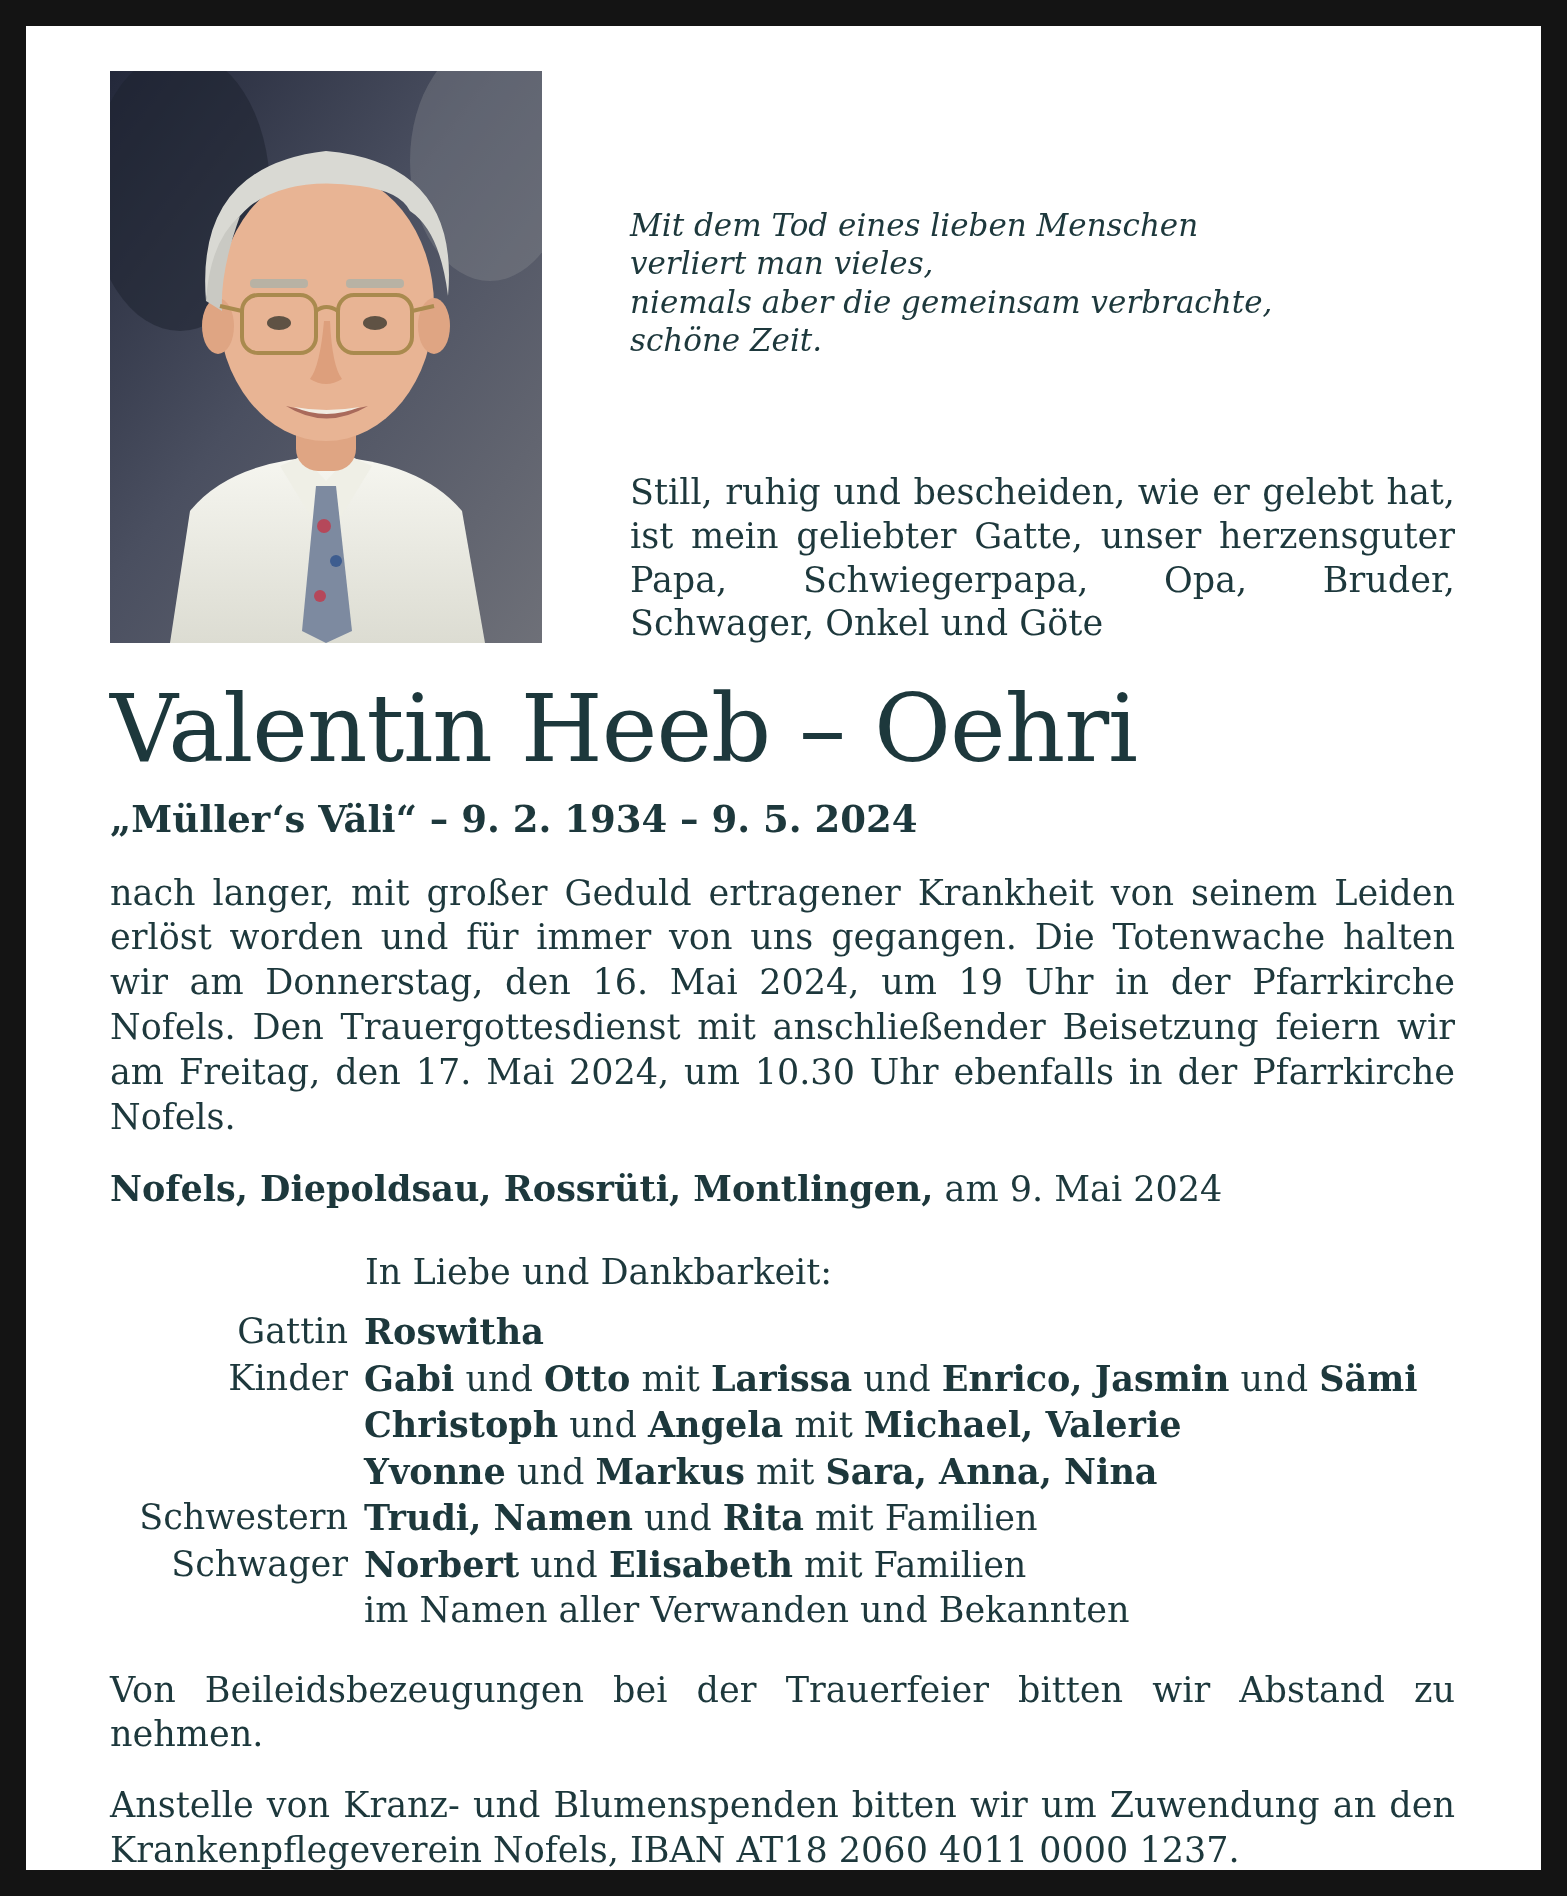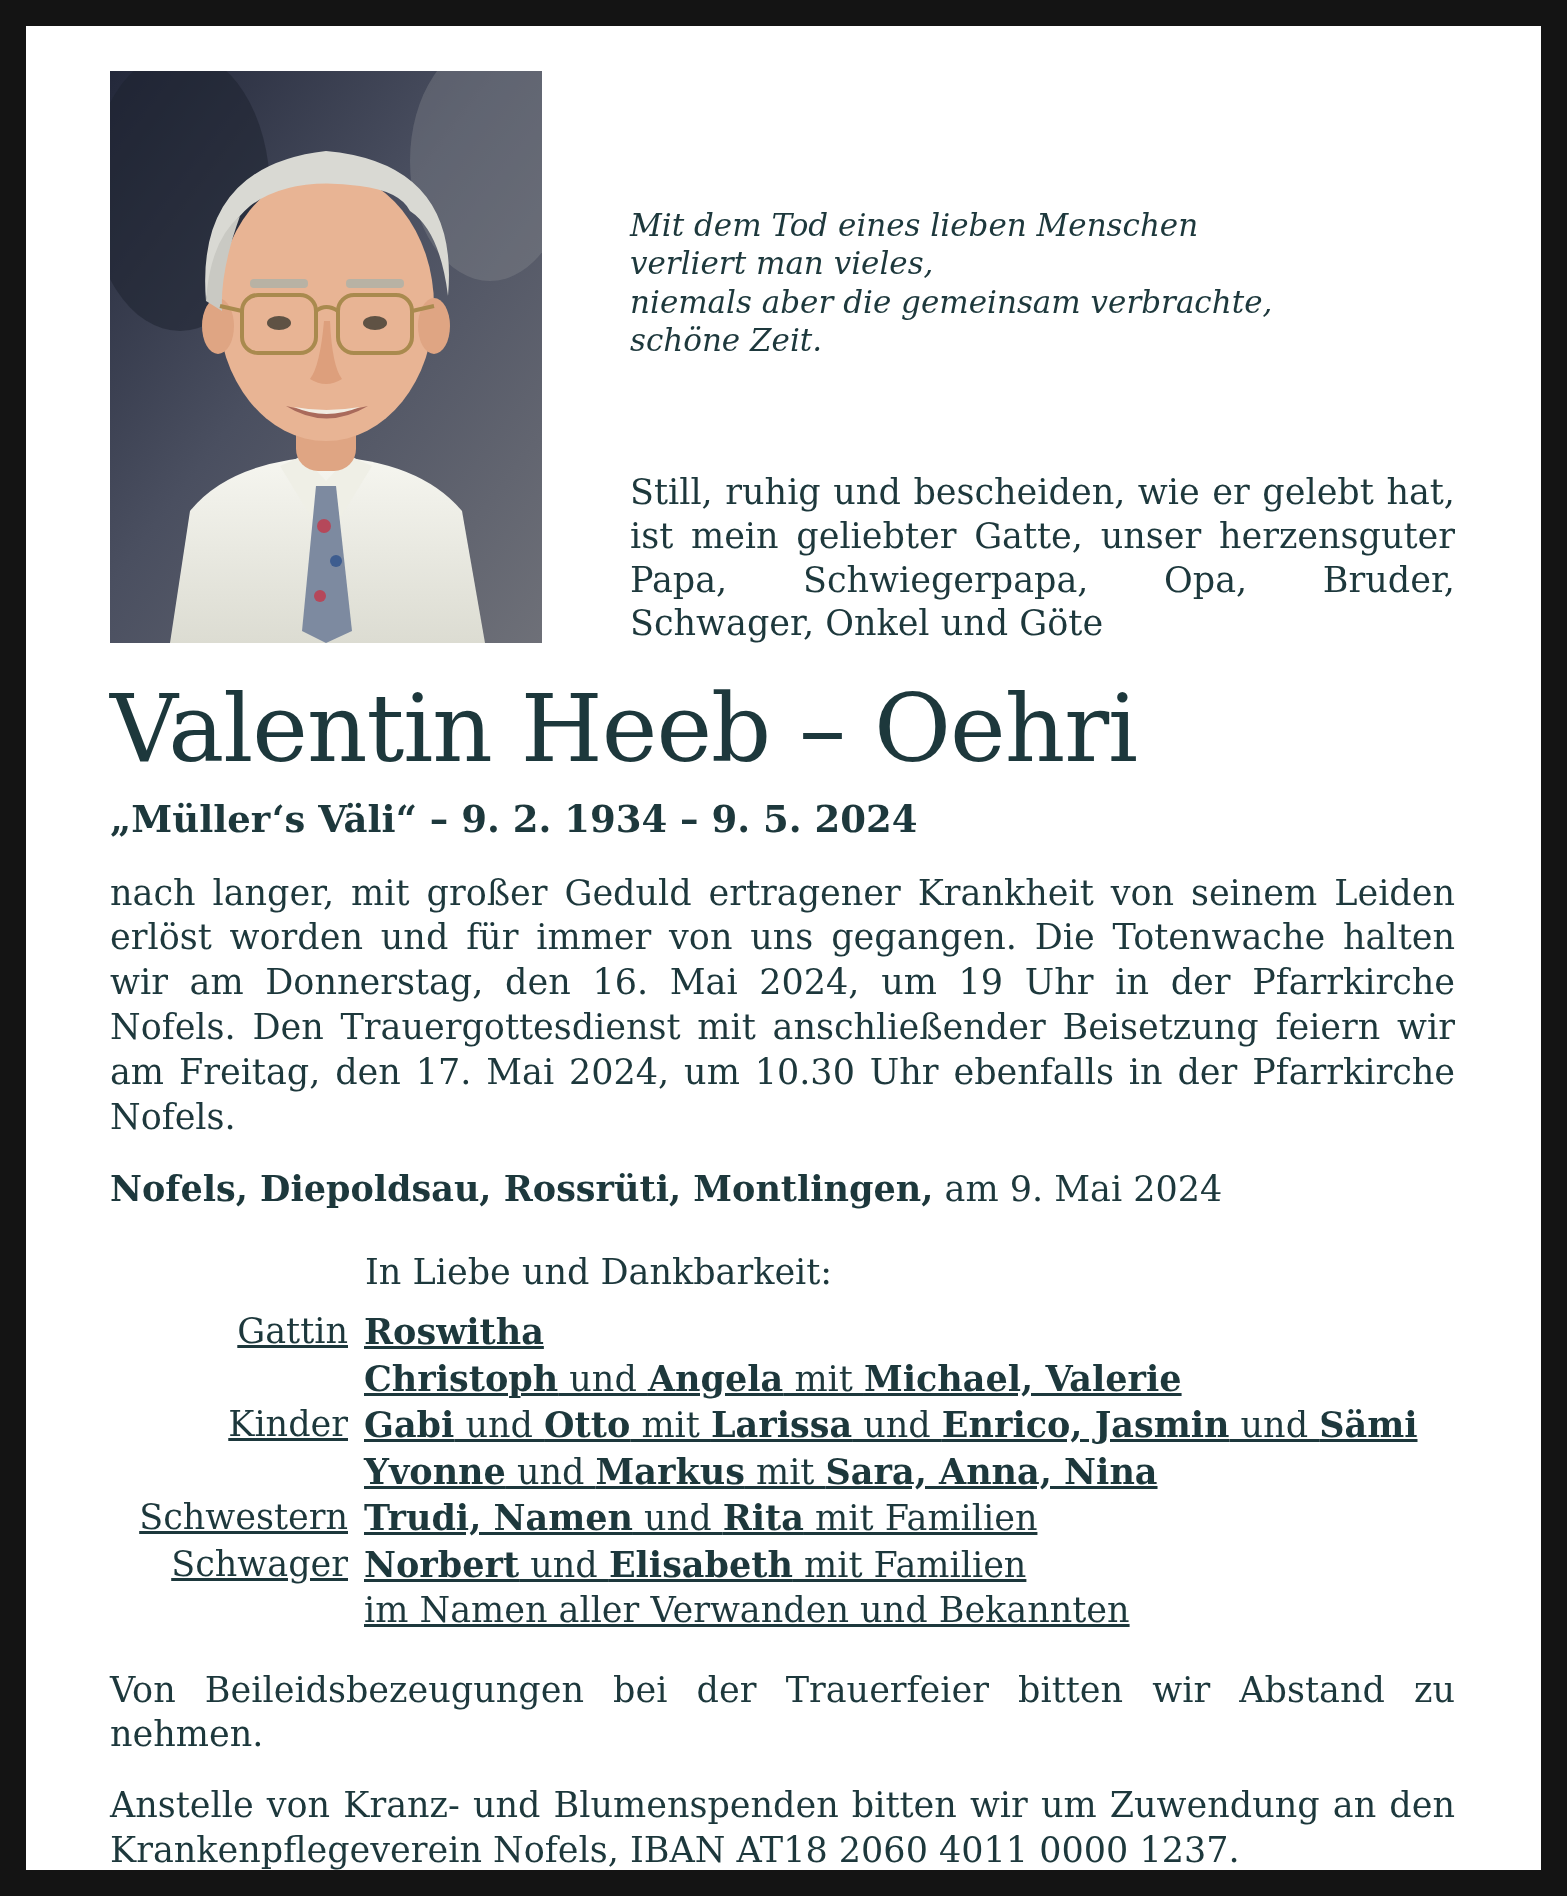--- a/index.html
+++ b/index.html
@@ -35,21 +35,21 @@
   }
   .subtitle{
     text-align:left;font-size:37px;font-weight:700;margin:18px 0 0 0;
   }
   .announcement{
     font-size:35px;line-height:1.28;text-align:justify;margin:30px 0 0 0;
   }
   .dateline{font-size:35px;margin:28px 0 0 0;line-height:1.28;}
   .gratitude{font-size:35px;margin:38px 0 0 255px;line-height:1.28;}
   .family{margin-top:14px;}
-  .family-row{display:flex;font-size:35px;line-height:1.3;text-decoration:underline;}
+  .family-row{display:flex;font-size:35px;line-height:1.3;}
   .family-label{width:238px;flex:none;text-align:right;}
   .family-names{margin-left:16px;}
   .b{font-weight:700;}
   .note{font-size:35px;line-height:1.28;margin:34px 0 0 0;text-align:justify;}
   .note.tight{margin-top:26px;}
 </style>
 </head>
 <body>
 
 <div class="frame">
@@ -128,26 +128,26 @@
     <p class="dateline"><span class="b">Nofels, Diepoldsau, Rossrüti, Montlingen,</span><span> am 9. Mai 2024</span></p>
 
     <p class="gratitude">In Liebe und Dankbarkeit:</p>
 
     <div class="family">
       <div class="family-row">
         <span class="family-label">Gattin</span>
         <span class="family-names"><span class="b">Roswitha</span></span>
       </div>
       <div class="family-row">
+        <span class="family-label">Kinder</span>
+        <span class="family-names"><span class="b">Gabi</span><span> und </span><span class="b">Otto</span><span> mit </span><span class="b">Larissa</span><span> und </span><span class="b">Enrico, Jasmin</span><span> und </span><span class="b">Sämi</span></span>
+      </div>
+      <div class="family-row">
         <span class="family-label"></span>
         <span class="family-names"><span class="b">Christoph</span><span> und </span><span class="b">Angela</span><span> mit </span><span class="b">Michael, Valerie</span></span>
-      </div>
-      <div class="family-row">
-        <span class="family-label">Kinder</span>
-        <span class="family-names"><span class="b">Gabi</span><span> und </span><span class="b">Otto</span><span> mit </span><span class="b">Larissa</span><span> und </span><span class="b">Enrico, Jasmin</span><span> und </span><span class="b">Sämi</span></span>
       </div>
       <div class="family-row">
         <span class="family-label"></span>
         <span class="family-names"><span class="b">Yvonne</span><span> und </span><span class="b">Markus</span><span> mit </span><span class="b">Sara, Anna, Nina</span></span>
       </div>
       <div class="family-row">
         <span class="family-label">Schwestern</span>
         <span class="family-names"><span class="b">Trudi, Namen</span><span> und </span><span class="b">Rita</span><span> mit Familien</span></span>
       </div>
       <div class="family-row">

